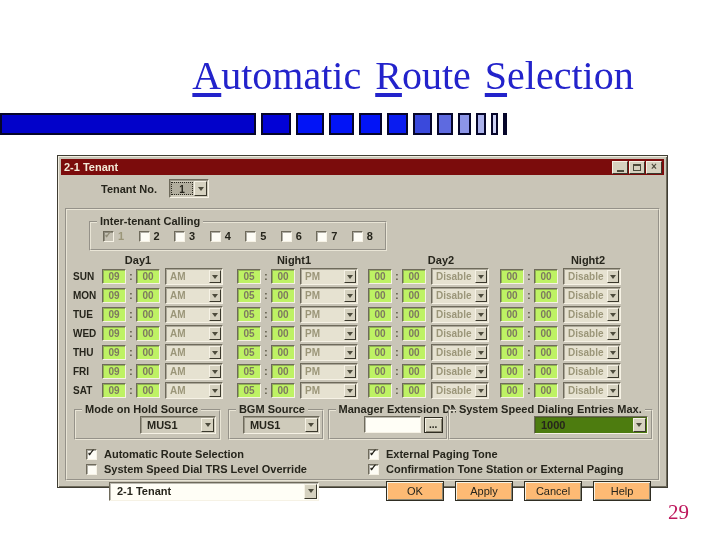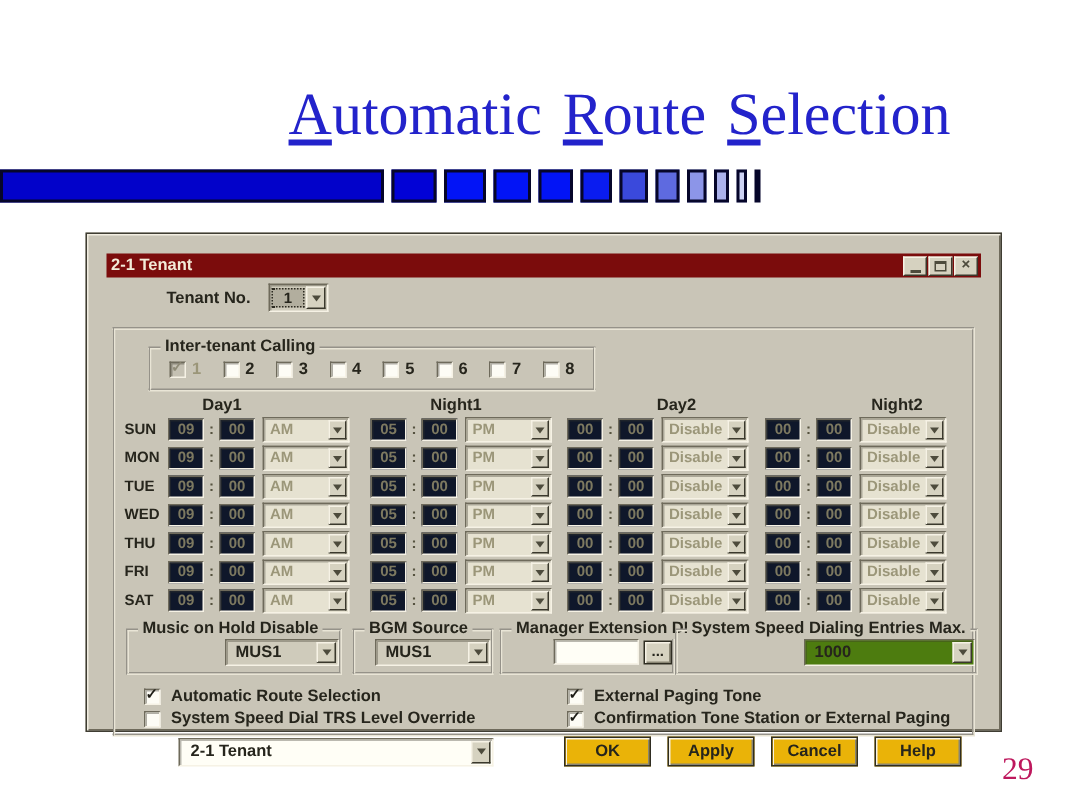--- a/index.html
+++ b/index.html
@@ -30,21 +30,21 @@
     position:absolute; left:668px; top:500px;
     font-family:"Liberation Serif", serif; font-size:21px; color:#be185d;
   }
 
   
   .dialog {
     position:absolute; left:57px; top:155px; width:611px; height:333px;
     background:#c9c5b7;
     border:1px solid #3f3d33;
     box-shadow: inset 1px 1px 0 #f2eee1, inset -1px -1px 0 #6f6b5c;
-    padding:13px;
+    padding:3px;
     display:flex; flex-direction:column;
     font-size:11px; color:#26251c;
   }
   .titlebar {
     height:16px; background:#7b0c0c; color:#f3ead8;
     display:flex; align-items:center; padding:0 2px 0 3px;
     font-weight:bold; font-size:11px; flex:0 0 auto;
   }
   .titlebar .tb-text { flex:1 1 auto; }
   .winbtn {
@@ -114,21 +114,21 @@
   .dim { color:#9b9679 !important; }
 
   
   .sched-headers { position:relative; height:13px; margin-top:3px; }
   .sched-headers span { position:absolute; width:80px; text-align:center; font-weight:bold; font-size:11px; }
   .sr { display:flex; align-items:center; height:19px; }
   .dlabel { width:30px; font-size:10px; font-weight:bold; padding-left:1px; }
   .sec { display:flex; align-items:center; }
   .sec.s2 { margin-left:14px; } .sec.s3 { margin-left:10px; } .sec.s4 { margin-left:11px; }
   .timebox {
-    width:24px; height:15px; background:#0f172a; text-align:center;
+    width:24px; height:15px; background:#bef264; text-align:center;
     font-size:10px; font-weight:bold; line-height:13px; color:#7d7960;
     border-top:1px solid #6e6a5b; border-left:1px solid #6e6a5b;
     border-bottom:1px solid #f6f2e5; border-right:1px solid #f6f2e5;
     box-shadow: inset 1px 1px 0 rgba(60,58,45,.35);
   }
   .colon { width:10px; text-align:center; font-size:10px; font-weight:bold; color:#55523f; }
   .msel {
     width:58px; height:17px; margin-left:5px; display:flex; align-items:center;
     background:#e6e2d1; padding:1px 1px 1px 0;
     border-top:1px solid #6e6a5b; border-left:1px solid #6e6a5b;
@@ -166,24 +166,24 @@
     display:grid; grid-template-columns:282px auto; row-gap:3px;
   }
   .options .cb-item { gap:7px; font-size:11px; }
 
   
   .footer { margin-top:auto; margin-bottom:3px; display:flex; align-items:center; flex:0 0 auto; }
   .footer-combo { margin-left:48px; width:210px; height:19px; background:#fffef6; padding:1px; }
   .footer-combo .val { flex:1; padding-left:6px; font-weight:bold; font-size:11px; }
   .btn-row { margin-left:auto; margin-right:13px; display:flex; gap:11px; }
   .pushbtn {
-    width:58px; height:20px; background:#eab308;
+    width:58px; height:20px; background:#fdba74;
     border:1px solid #2f2d22;
     box-shadow: inset 1px 1px 0 #f6f2e5, inset -1px -1px 0 #8a8674;
-    font-weight:bold; font-size:11px; color:#26251c;
+    font-weight:normal; font-size:11px; color:#26251c;
     display:flex; align-items:center; justify-content:center;
     font-family:"Liberation Sans", sans-serif;
   }
 </style>
 </head>
 <body>
 
 <div class="slide-title">
   <span class="word"><u>A</u><span>utomatic</span></span><span class="word"><u>R</u><span>oute</span></span><span class="word"><u>S</u><span>election</span></span>
 </div>
@@ -604,21 +604,21 @@
               <span class="arrowbtn">
                 <span class="tri"></span>
               </span>
             </span>
           </span>
         </div>
       </div>
 
     <div class="sources">
       <div class="groupbox srcbox g-moh">
-        <span class="glabel">Music on Hold Disable</span>
+        <span class="glabel">Mode on Hold Source</span>
         <span class="combo src-combo">
           <span class="val">MUS1</span>
           <span class="arrowbtn">
               <span class="tri"></span>
             </span>
         </span>
       </div>
       <div class="groupbox srcbox g-bgm">
         <span class="glabel">BGM Source</span>
         <span class="combo src-combo">

